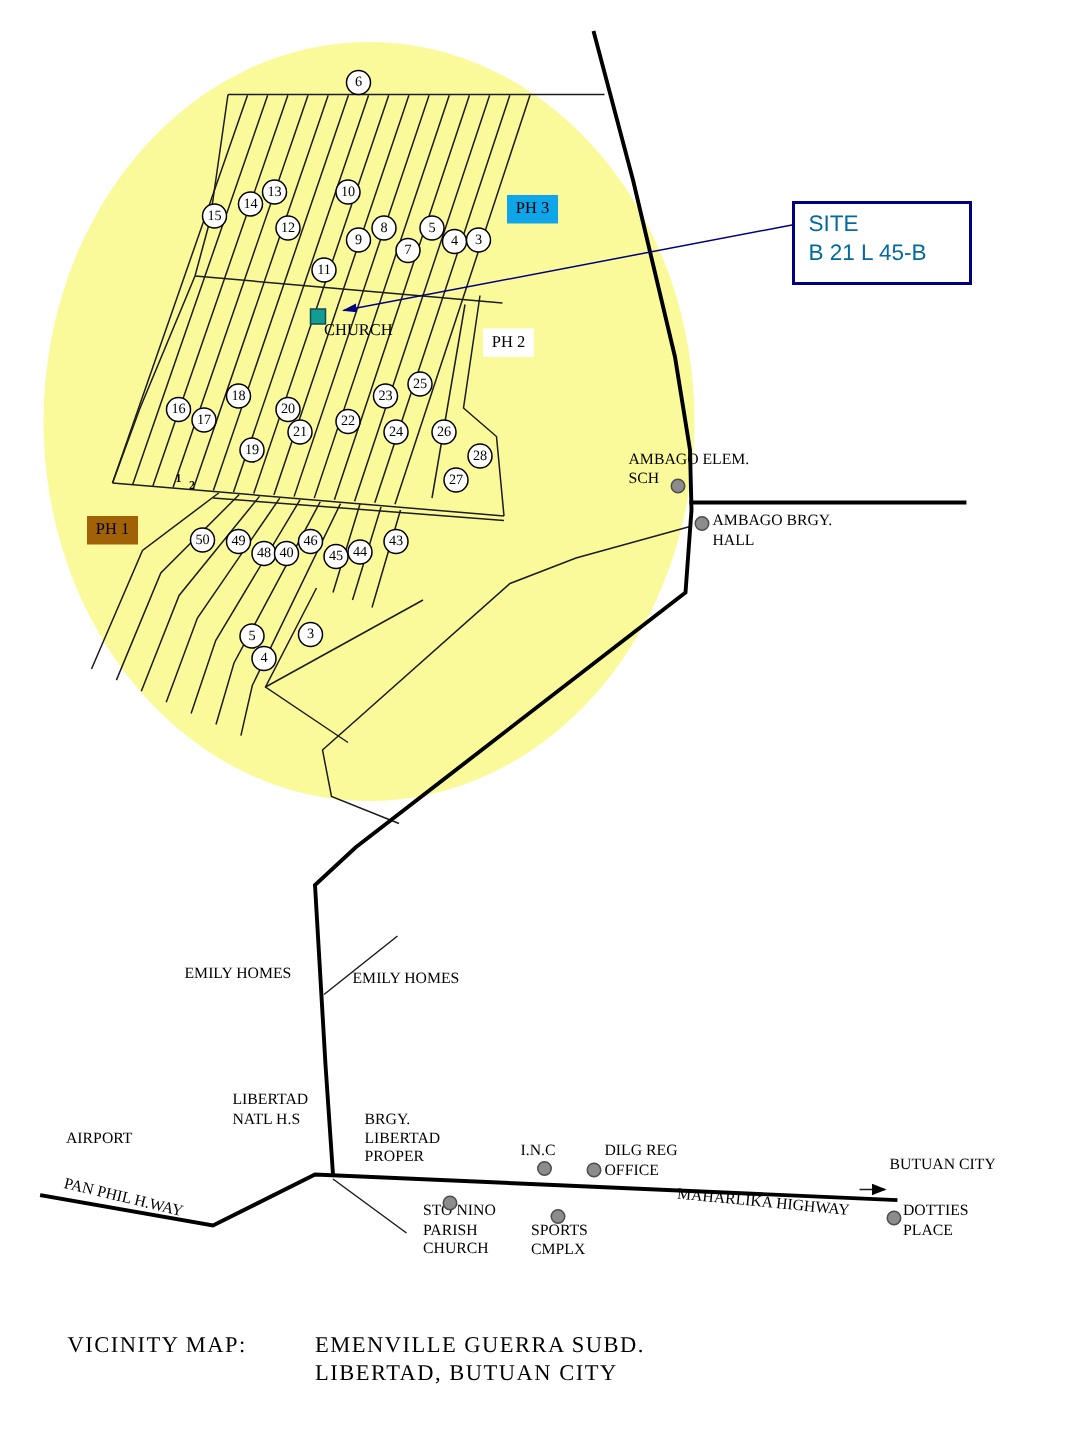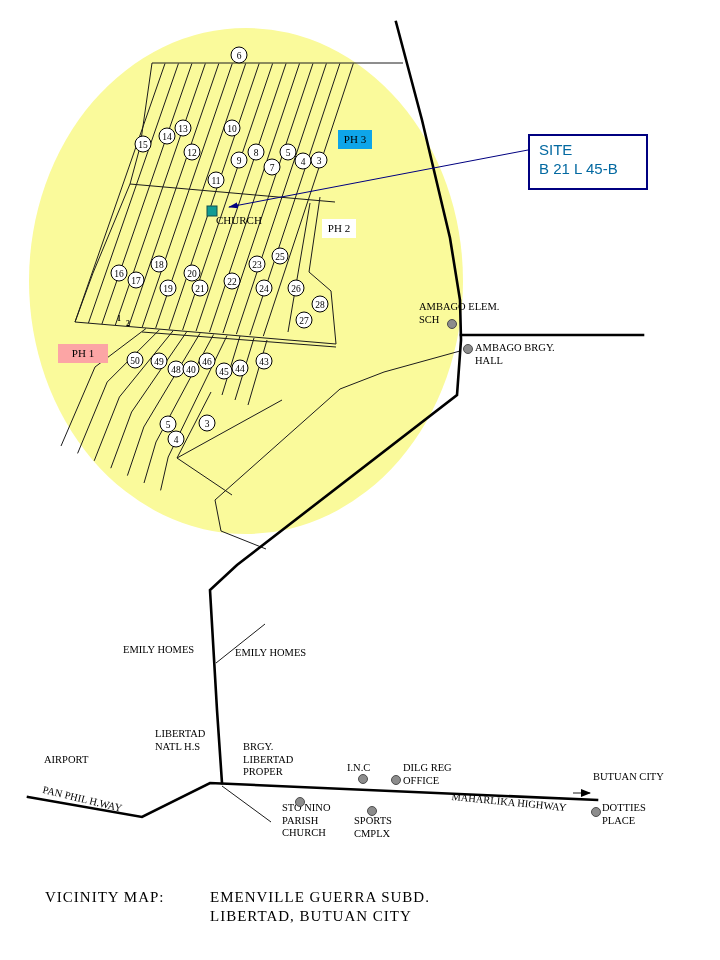--- a/index.html
+++ b/index.html
@@ -103,21 +103,21 @@
     <div>B 21 L 45-B</div>
   </div>
 
   <div id="labels">
       <div class="maplabel" style="left: 338px; top: 130px; font-size: 11px; background: #0ea5e9; padding: 3px 0px; width: 34px; text-align: center;">
         <div>PH 3</div>
       </div>
       <div class="maplabel" style="left: 322px; top: 219px; font-size: 11px; background: rgb(255, 255, 255); padding: 3px 0px; width: 34px; text-align: center;">
         <div>PH 2</div>
       </div>
-      <div class="maplabel" style="left: 58px; top: 344px; font-size: 11px; background: #fca5a5; padding: 3px 0px; width: 50px; text-align: center;">
+      <div class="maplabel" style="left: 58px; top: 344px; font-size: 11px; background: #a16207; padding: 3px 0px; width: 34px; text-align: center;">
         <div>PH 1</div>
       </div>
       <div class="maplabel" style="left: 216px; top: 214px; font-size: 11px;">
         <div>CHURCH</div>
       </div>
       <div class="maplabel" style="left: 419px; top: 301px;">
         <div>AMBAGO ELEM.</div>
         <div>SCH</div>
       </div>
       <div class="maplabel" style="left: 475px; top: 342px;">
@@ -186,21 +186,21 @@
       <div class="lot" style="left: 232px; top: 128px;">10</div>
       <div class="lot" style="left: 239px; top: 160px;">9</div>
       <div class="lot" style="left: 256px; top: 152px;">8</div>
       <div class="lot" style="left: 272px; top: 167px;">7</div>
       <div class="lot" style="left: 288px; top: 152px;">5</div>
       <div class="lot" style="left: 303px; top: 161px;">4</div>
       <div class="lot" style="left: 319px; top: 160px;">3</div>
       <div class="lot" style="left: 119px; top: 273px;">16</div>
       <div class="lot" style="left: 136px; top: 280px;">17</div>
       <div class="lot" style="left: 159px; top: 264px;">18</div>
-      <div class="lot" style="left: 168px; top: 288px; text-align: center;">19</div>
+      <div class="lot" style="left: 168px; top: 300px; text-align: center;">19</div>
       <div class="lot" style="left: 192px; top: 273px;">20</div>
       <div class="lot" style="left: 200px; top: 288px;">21</div>
       <div class="lot" style="left: 232px; top: 281px;">22</div>
       <div class="lot" style="left: 257px; top: 264px;">23</div>
       <div class="lot" style="left: 280px; top: 256px;">25</div>
       <div class="lot" style="left: 264px; top: 288px;">24</div>
       <div class="lot" style="left: 296px; top: 288px;">26</div>
       <div class="lot" style="left: 320px; top: 304px;">28</div>
       <div class="lot" style="left: 304px; top: 320px;">27</div>
       <div class="lot" style="left: 135px; top: 360px;">50</div>

